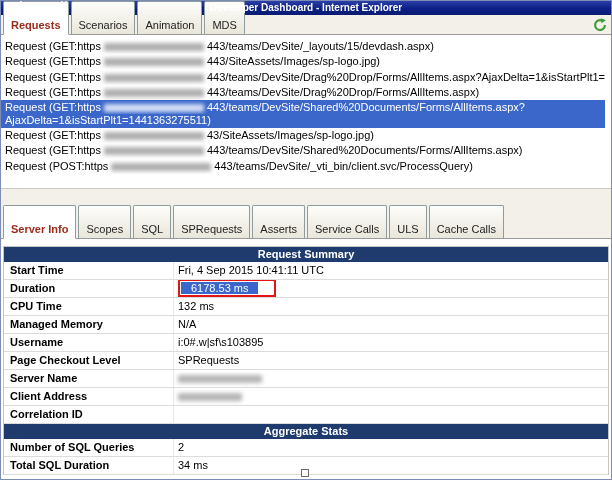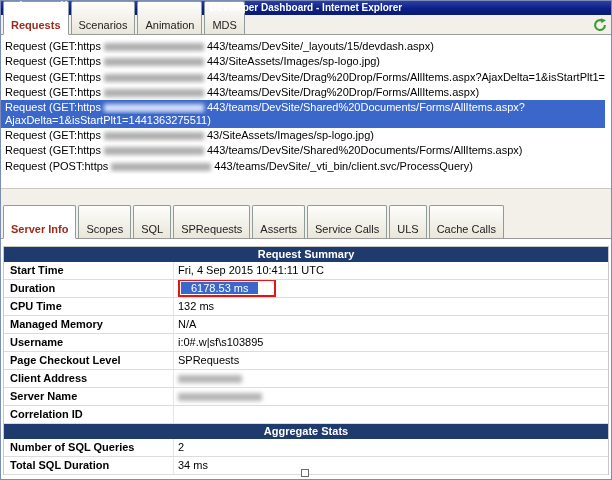--- a/index.html
+++ b/index.html
@@ -188,30 +188,30 @@
         <span class="tlabel">Username</span>
         <span class="tvalue">i:0#.w|sf\s103895</span>
       </div>
 
       <div class="trow">
         <span class="tlabel">Page Checkout Level</span>
         <span class="tvalue">SPRequests</span>
       </div>
 
       <div class="trow">
+        <span class="tlabel">Server Name</span>
+        <span class="tvalue"><span class="blurval w84"></span></span>
+      </div>
+
+      <div class="trow">
         <span class="tlabel">Client Address</span>
         <span class="tvalue"><span class="blurval w64"></span></span>
       </div>
 
       <div class="trow">
-        <span class="tlabel">Server Name</span>
-        <span class="tvalue"><span class="blurval w84"></span></span>
-      </div>
-
-      <div class="trow">
         <span class="tlabel">Correlation ID</span>
       </div>
 
       <div class="section-hdr">Aggregate Stats</div>
 
       <div class="trow">
         <span class="tlabel">Number of SQL Queries</span>
         <span class="tvalue">2</span>
       </div>
 

